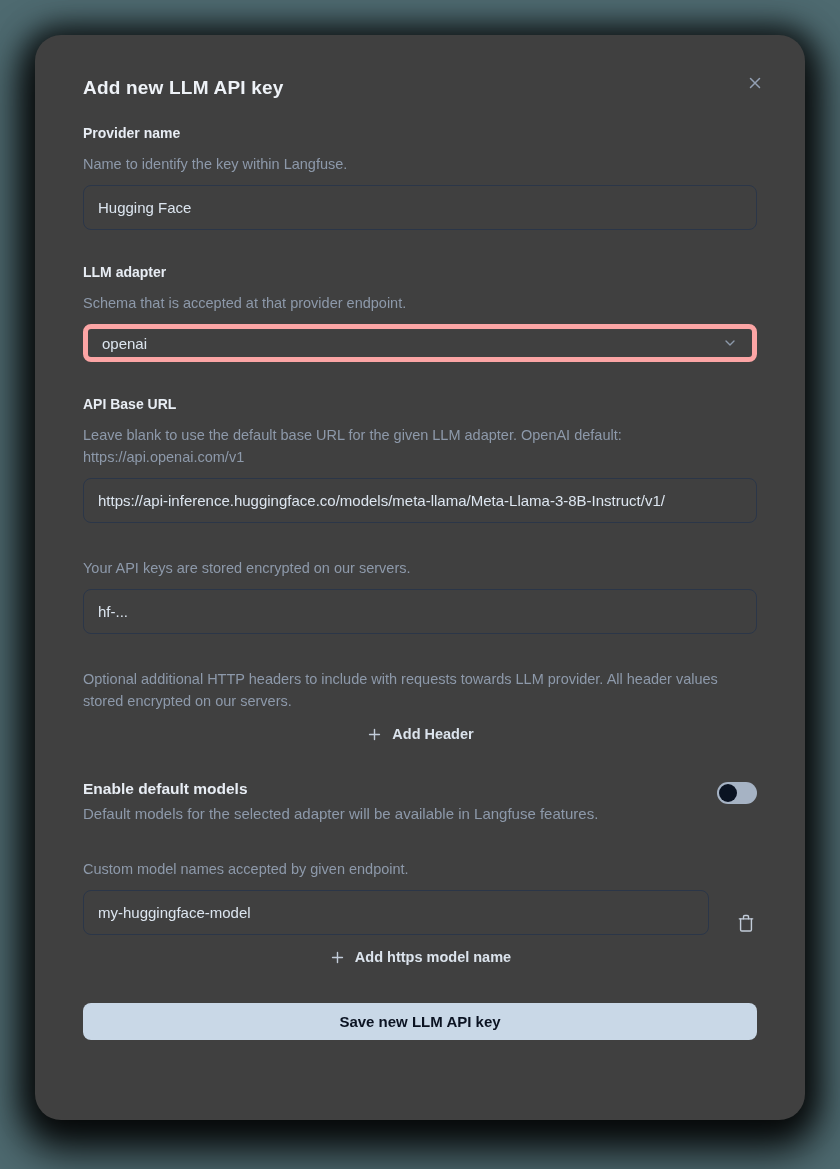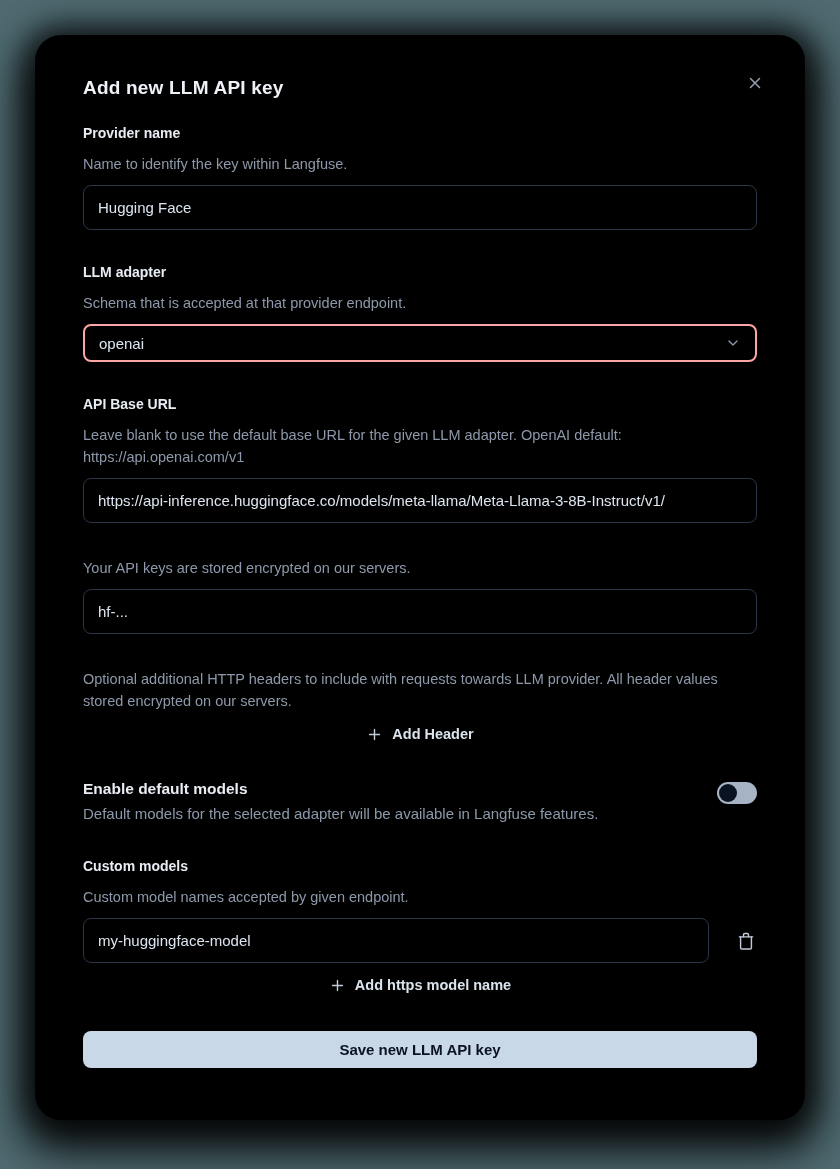--- a/index.html
+++ b/index.html
@@ -8,21 +8,21 @@
     background: #4e6a70;
     font-family: "Liberation Sans", "DejaVu Sans", sans-serif;
     position: relative;
     overflow: hidden;
   }
   .modal {
     position: absolute;
     left: 35px; top: 35px;
     width: 770px; height: 1085px;
     box-sizing: border-box;
-    background: #000000;
+    background: #404040;
     border-radius: 26px;
     padding: 42px 48px 36px 48px;
     box-shadow: 0 18px 40px 14px rgba(0,0,0,0.85), 0 0 26px 10px rgba(0,0,0,0.55);
   }
   .dialog-title {
     margin: 0;
     font-size: 19px;
     font-weight: 700;
     color: #eef2f7;
     letter-spacing: 0.2px;
@@ -66,21 +66,21 @@
     padding: 0 14px;
     outline: none;
   }
   .select-trigger {
     display: flex;
     align-items: center;
     justify-content: space-between;
     width: 100%;
     box-sizing: border-box;
     height: 38px;
-    border: 2px solid #fca5a5;
+    border: 5px solid #fca5a5;
     border-radius: 8px;
     color: #dce5ef;
     font-size: 15px;
     padding: 0 14px;
     cursor: pointer;
   }
   .select-trigger .chev { color: #8d99aa; display: flex; }
   .ghost-btn {
     margin: 14px auto 0 auto;
     display: flex;
@@ -129,21 +129,21 @@
   }
   .switch .thumb {
     position: absolute;
     left: 2px; top: 2px;
     width: 18px; height: 18px;
     border-radius: 50%;
     background: #0a1322;
   }
   .model-row {
     display: flex;
-    align-items: center;
+    align-items: flex-end;
     gap: 26px;
   }
   .model-row .text-input { flex: 1; }
   .icon-btn {
     background: transparent;
     border: 0; padding: 0;
     width: 22px; height: 24px;
     color: #c2ccd9;
     cursor: pointer;
     display: flex; align-items: center; justify-content: center;
@@ -226,21 +226,20 @@
     <div class="texts">
       <span class="toggle-label">Enable default models</span>
       <div class="toggle-desc">Default models for the selected adapter will be available in Langfuse features.</div>
     </div>
     <button class="switch" aria-checked="false">
       <span class="thumb"></span>
     </button>
   </div>
 
   <div class="group">
-    <span class="field-label">Custom models</span>
     <div class="field-desc">Custom model names accepted by given endpoint.</div>
     <div class="model-row">
       <input class="text-input" type="text" value="my-huggingface-model" style="">
       <button class="icon-btn">
         <span>
           <svg width="20" height="22" viewBox="0 0 24 24" fill="none" stroke="currentColor" stroke-width="1.7" stroke-linecap="round" stroke-linejoin="round">
             <path d="M4 7h16"></path>
             <path d="M18.5 7v13a1.5 1.5 0 0 1-1.5 1.5H7A1.5 1.5 0 0 1 5.5 20V7"></path>
             <path d="M9 7V4.5A1.5 1.5 0 0 1 10.5 3h3A1.5 1.5 0 0 1 15 4.5V7"></path>
           </svg>

